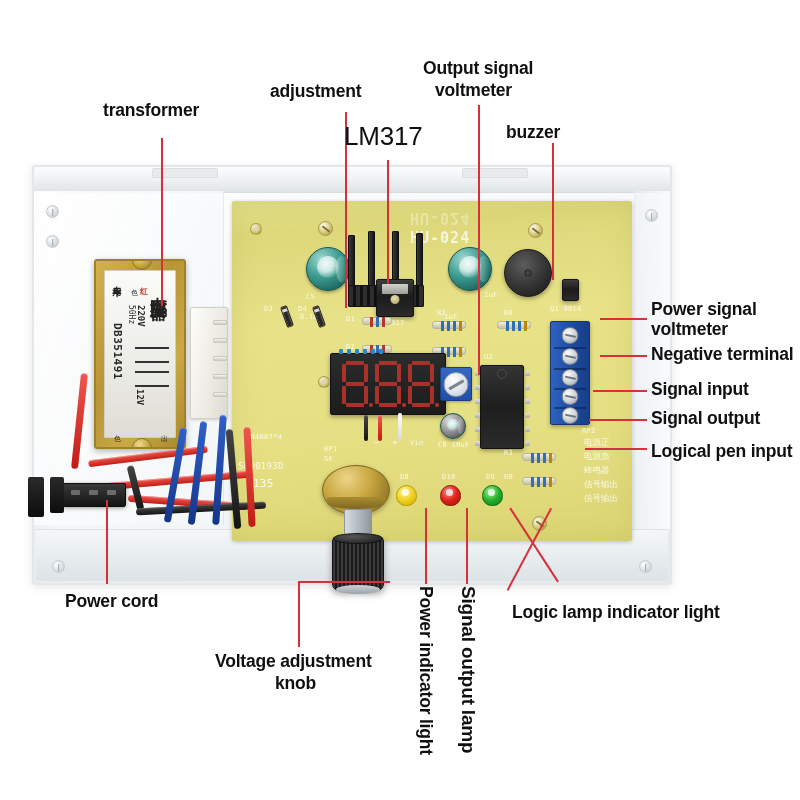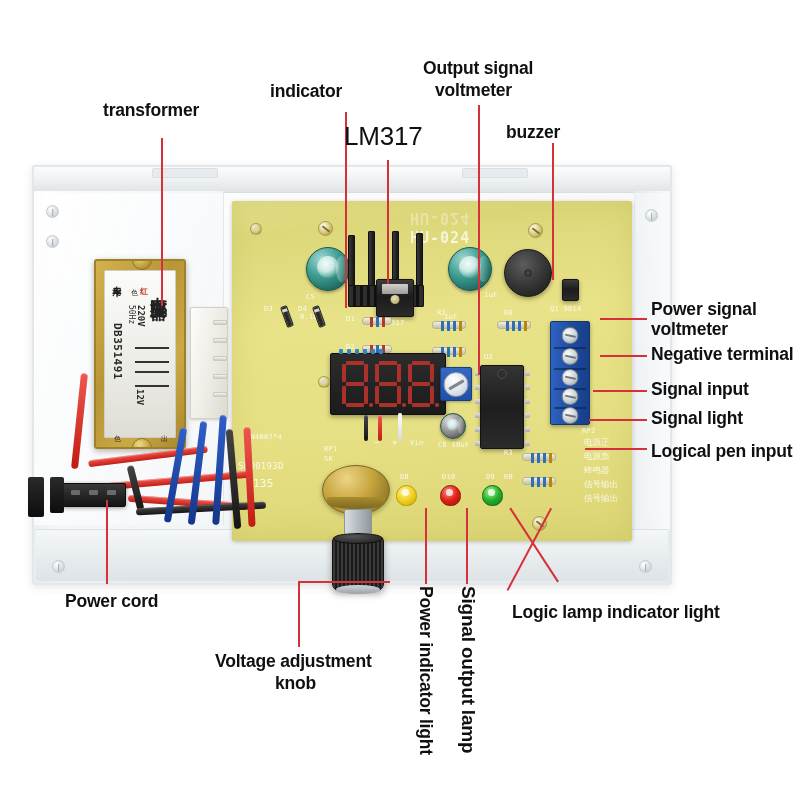--- a/index.html
+++ b/index.html
@@ -721,37 +721,37 @@
 <div class="lead h" style="left:298px; top:581px; width:92px"></div>
 <div class="lead v" style="left:298px; top:581px; height:66px"></div>
 
 <div class="lead v" style="left:425px; top:508px; height:76px"></div>
 <div class="lead v" style="left:466px; top:508px; height:76px"></div>
 <div class="lead diag" style="left:510px; top:507px; width:88px; transform:rotate(57deg)"></div>
 <div class="lead diag" style="left:551px; top:507px; width:93px; transform:rotate(118deg)"></div>
 
 <span class="label c" style="left:103px; top:100px">transformer</span>
 
-<span class="label c" style="left:270px; top:81px">indicator</span>
+<span class="label c" style="left:270px; top:81px">adjustment</span>
 
 <span class="label thin" style="left:344px; top:122px; font-size:26px">LM317</span>
 
 <span class="label c" style="left:423px; top:58px">Output signal</span>
 <span class="label c" style="left:435px; top:80px">voltmeter</span>
 
 <span class="label c" style="left:506px; top:122px">buzzer</span>
 
 <span class="label l" style="left:651px; top:299px">Power signal</span>
 <span class="label l" style="left:651px; top:319px">voltmeter</span>
 
 <span class="label l" style="left:651px; top:344px">Negative terminal</span>
 
 <span class="label l" style="left:651px; top:379px">Signal input</span>
 
-<span class="label l" style="left:651px; top:408px">Signal light</span>
+<span class="label l" style="left:651px; top:408px">Signal output</span>
 
 <span class="label l" style="left:651px; top:441px">Logical pen input</span>
 
 <span class="label l" style="left:65px; top:591px">Power cord</span>
 
 <span class="label c" style="left:215px; top:651px">Voltage adjustment</span>
 <span class="label c" style="left:275px; top:673px">knob</span>
 
 <span class="label vert" style="left:416px; top:586px">Power indicator light</span>
 

